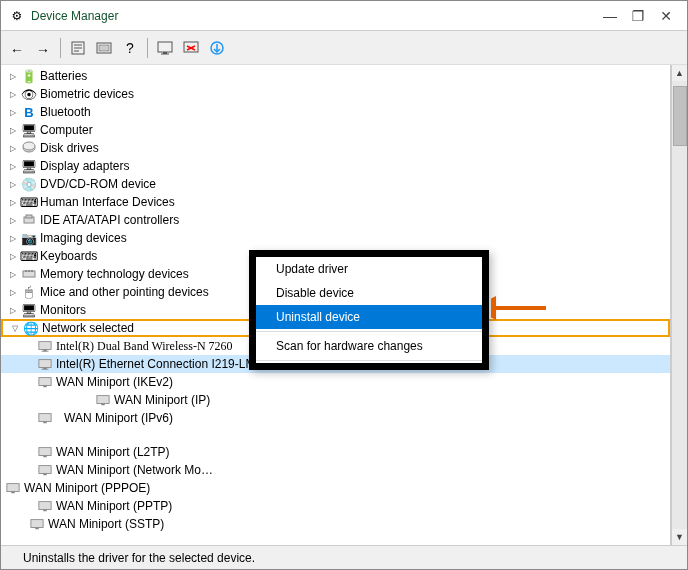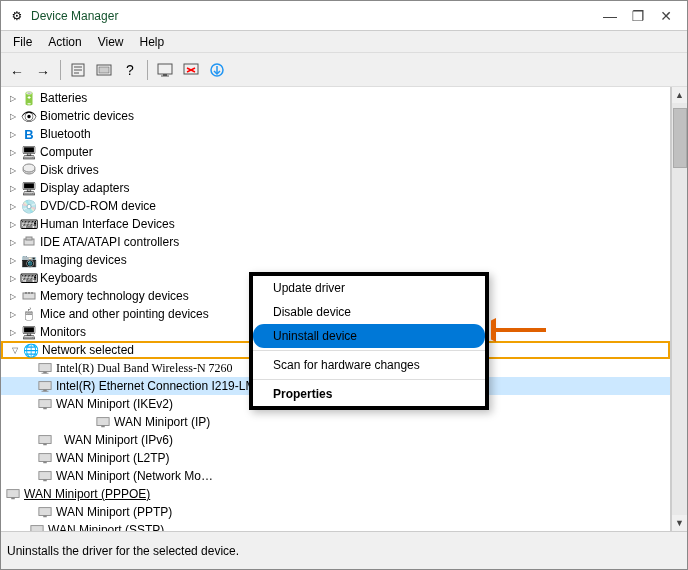--- a/index.html
+++ b/index.html
@@ -175,51 +175,50 @@
       width: 14px;
       height: 60px;
       background: #c0c0c0;
       position: absolute;
       top: 5px;
       left: 1px;
       border: 1px solid #aaa;
       cursor: pointer;
     }
     .status-bar {
-      height: 38px;
+      height: 24px;
       background: #f0f0f0;
       border-top: 1px solid #ccc;
       display: flex;
       align-items: center;
-      padding: 0 6px;
+      padding: 0 22px;
       font-size: 12px;
       color: #000;
     }
     
     .context-menu {
       position: absolute;
       left: 248px;
       top: 185px;
       background: #fff;
-      border: 4px solid #000000;
+      border: 7px solid #000000;
       box-shadow: 3px 3px 8px rgba(0,0,0,0.25);
       width: 240px;
       z-index: 100;
     }
     .ctx-item {
       padding: 5px 20px;
       cursor: pointer;
       font-size: 12px;
       color: #000;
       white-space: nowrap;
     }
     .ctx-item.active {
       background: #0078d7;
-      color: #000000;
-      border-radius: 11px;
+      color: #ffffff;
     }
     .ctx-item.bold {
       font-weight: bold;
     }
     .ctx-sep {
       height: 1px;
       background: #ddd;
       margin: 2px 0;
     }
   </style>
@@ -231,26 +230,20 @@
   <div class="title-bar">
     <div class="title-bar-icon">⚙</div>
     <div class="title-bar-title">Device Manager</div>
     <div class="title-bar-controls">
       <button class="title-bar-btn">—</button>
       <button class="title-bar-btn">❐</button>
       <button class="title-bar-btn close">✕</button>
     </div>
   </div>
 
-  <div class="menu-bar">
-    <div class="menu-item">File</div>
-    <div class="menu-item">Action</div>
-    <div class="menu-item">View</div>
-    <div class="menu-item">Help</div>
-  </div>
 
   <div class="toolbar">
     <button class="toolbar-btn">←</button>
     <button class="toolbar-btn">→</button>
     <div class="toolbar-sep"></div>
     <button class="toolbar-btn">
       <svg width="16" height="16" viewBox="0 0 16 16">
         <rect x="2" y="2" width="12" height="12" fill="none" stroke="#555" stroke-width="1"></rect>
         <line x1="4" y1="5" x2="12" y2="5" stroke="#555"></line>
         <line x1="4" y1="8" x2="12" y2="8" stroke="#555"></line>
@@ -425,39 +418,39 @@
       </div>
       <div class="tree-item" style="padding-left:36px;gap:8px;">
         <span class="item-icon">
           <svg width="14" height="14" viewBox="0 0 16 16">
               <rect x="1" y="3" width="14" height="9" fill="#ddd" stroke="#888" stroke-width="1"></rect>
               <rect x="6" y="12" width="4" height="2" fill="#888"></rect>
             </svg>
         </span>
         <span class="item-label">WAN Miniport (IPv6)</span>
       </div>
+      <div class="tree-item" style="padding-left:36px;margin-top:16px;">
+        <span class="item-icon">
+          <svg width="14" height="14" viewBox="0 0 16 16">
+              <rect x="1" y="3" width="14" height="9" fill="#ddd" stroke="#888" stroke-width="1"></rect>
+              <rect x="6" y="12" width="4" height="2" fill="#888"></rect>
+            </svg>
+        </span>
+        <span class="item-label">WAN Miniport (L2TP)</span>
+      </div>
       <div class="tree-item" style="padding-left:36px;">
         <span class="item-icon">
           <svg width="14" height="14" viewBox="0 0 16 16">
               <rect x="1" y="3" width="14" height="9" fill="#ddd" stroke="#888" stroke-width="1"></rect>
               <rect x="6" y="12" width="4" height="2" fill="#888"></rect>
             </svg>
         </span>
-        <span class="item-label">WAN Miniport (L2TP)</span>
-      </div>
-      <div class="tree-item" style="padding-left:36px;">
-        <span class="item-icon">
-          <svg width="14" height="14" viewBox="0 0 16 16">
-              <rect x="1" y="3" width="14" height="9" fill="#ddd" stroke="#888" stroke-width="1"></rect>
-              <rect x="6" y="12" width="4" height="2" fill="#888"></rect>
-            </svg>
-        </span>
         <span class="item-label">WAN Miniport (Network Mo…</span>
       </div>
-      <div class="tree-item" style="text-decoration:underline;">
+      <div class="tree-item" style="">
         <span class="item-icon">
           <svg width="14" height="14" viewBox="0 0 16 16">
               <rect x="1" y="3" width="14" height="9" fill="#ddd" stroke="#888" stroke-width="1"></rect>
               <rect x="6" y="12" width="4" height="2" fill="#888"></rect>
             </svg>
         </span>
         <span class="item-label">WAN Miniport (PPPOE)</span>
       </div>
       <div class="tree-item" style="padding-left:36px;">
         <span class="item-icon">
@@ -478,21 +471,20 @@
         <span class="item-label">WAN Miniport (SSTP)</span>
       </div>
 
       <div class="context-menu">
         <div class="ctx-item">Update driver</div>
         <div class="ctx-item">Disable device</div>
         <div class="ctx-item active">Uninstall device</div>
         <div class="ctx-sep"></div>
         <div class="ctx-item">Scan for hardware changes</div>
         <div class="ctx-sep"></div>
-        <div class="ctx-item bold">Properties</div>
       </div>
 
       <div style="position:absolute; left:490px; top:230px; z-index:200; pointer-events:none;">
         <svg width="60" height="26" viewBox="0 0 60 26">
           <defs>
             <marker id="ah" markerWidth="8" markerHeight="8" refX="0" refY="3" orient="auto">
               <path d="M0,0 L0,6 L6,3 z" fill="#e06000"></path>
             </marker>
           </defs>
           <line x1="55" y1="13" x2="5" y2="13" stroke="#e06000" stroke-width="4" marker-end="url(#ah)"></line>

